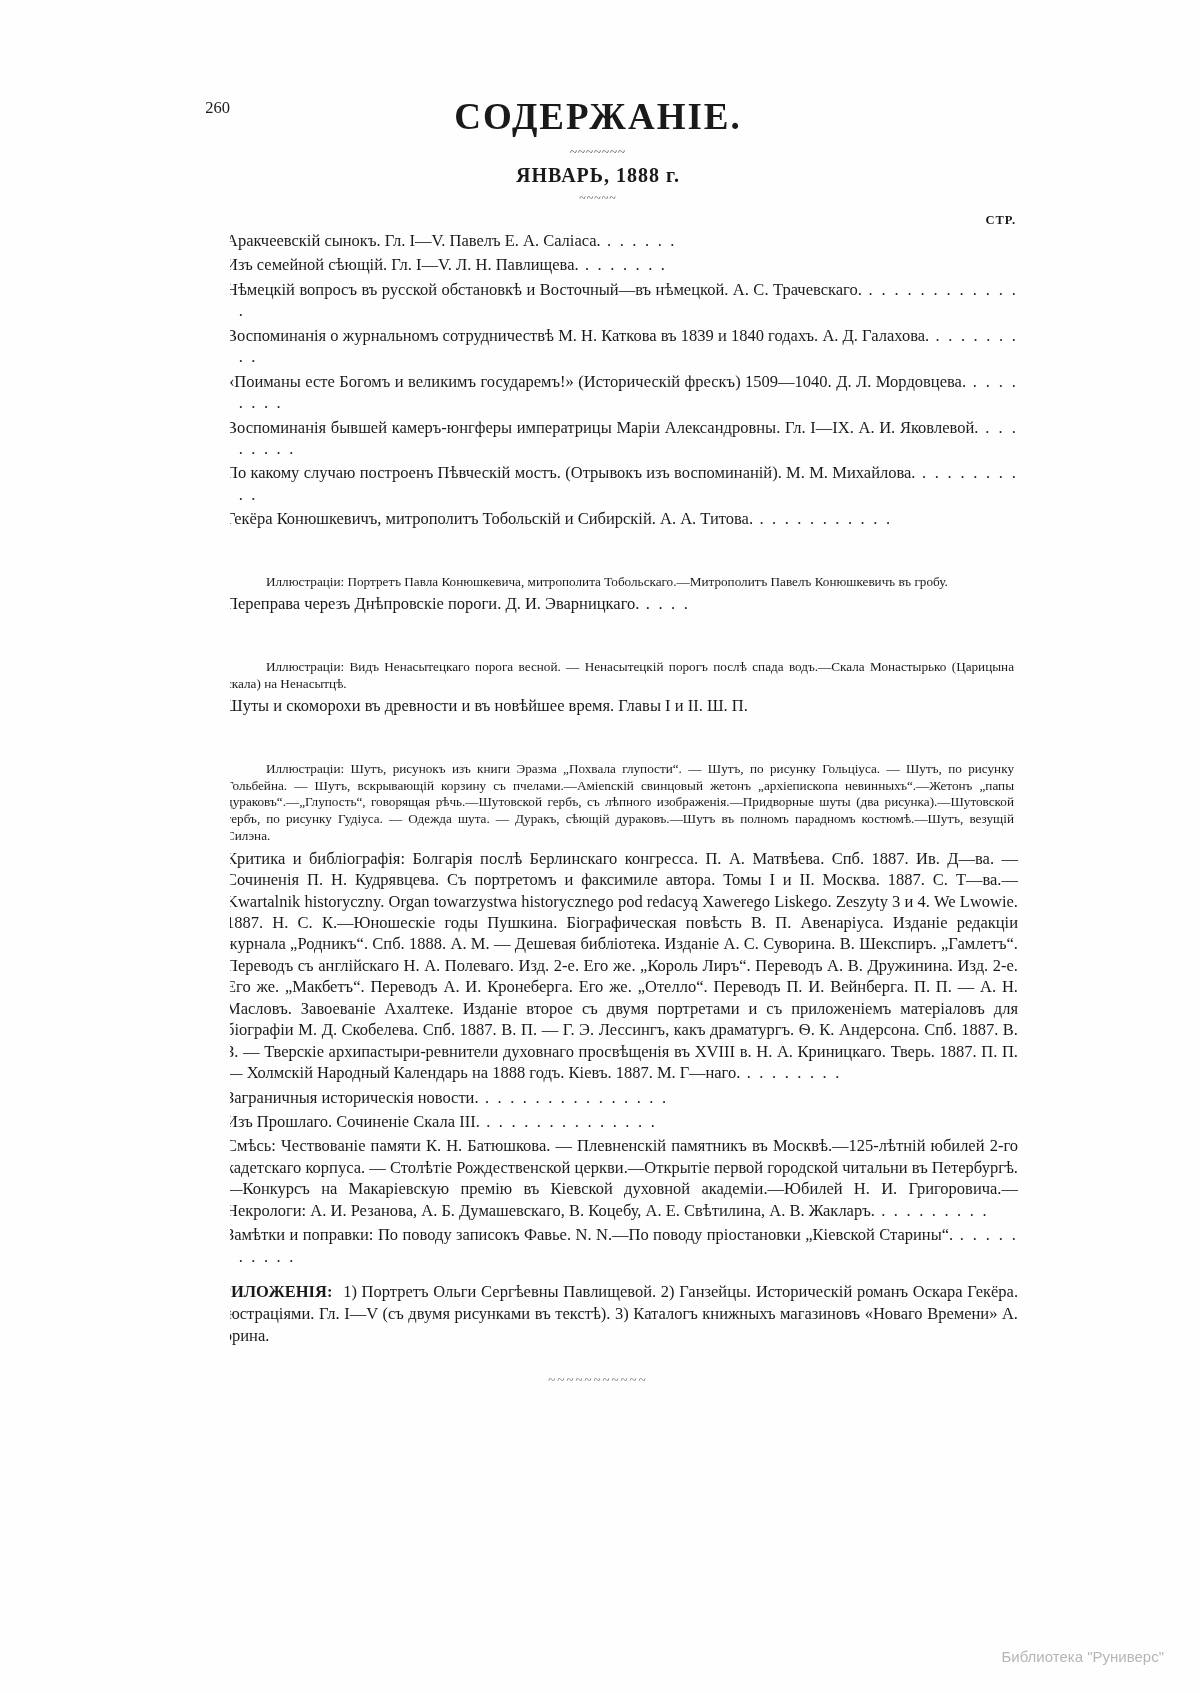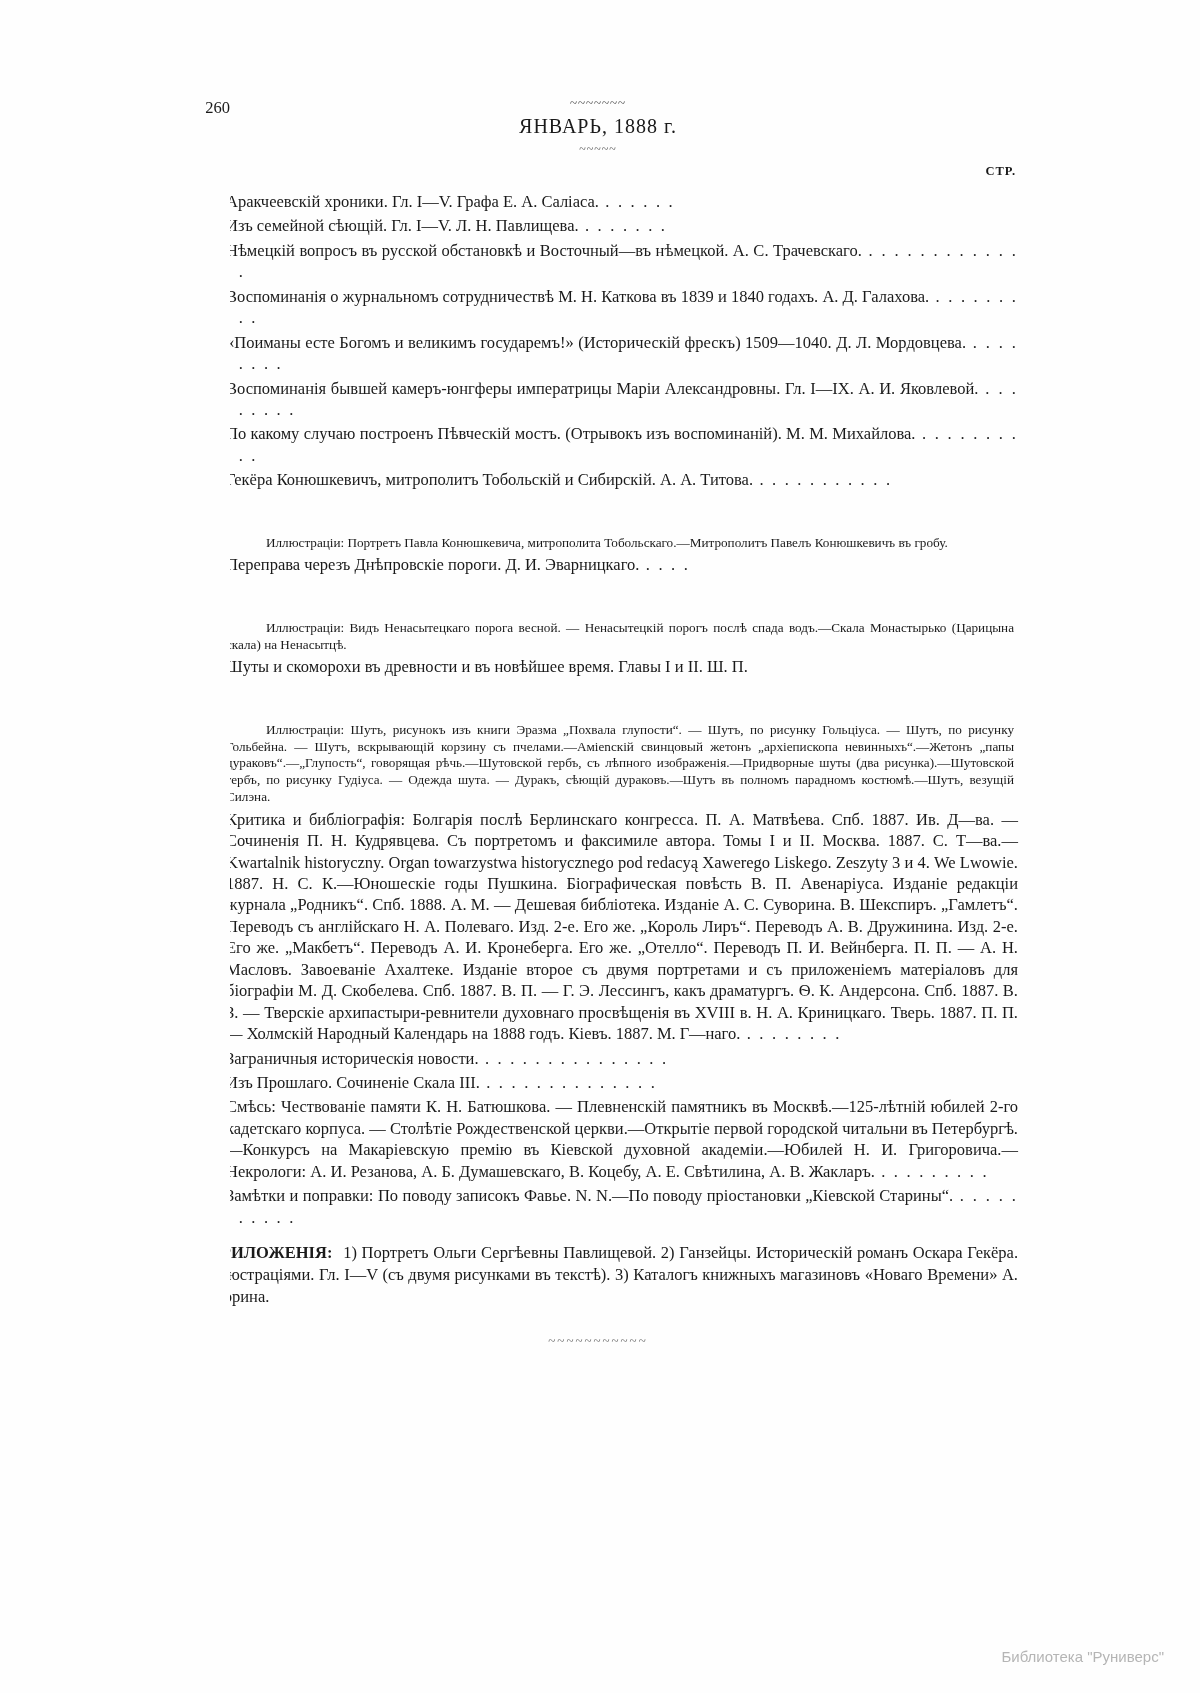--- a/index.html
+++ b/index.html
@@ -41,40 +41,40 @@
     font-size: 13px;
     letter-spacing: 1px;
     color: #444;
     margin: 0 0 6px 0;
     height: 14px;
     overflow: hidden;
   }
   .doc-subtitle {
     text-align: center;
     font-size: 20px;
-    font-weight: 400;
+    font-weight: 700;
     letter-spacing: 1px;
     margin: 2px 0 4px 0;
   }
   .sub-orn {
     text-align: center;
     font-size: 12px;
     color: #555;
     letter-spacing: 1px;
     margin-bottom: 10px;
     height: 12px;
     overflow: hidden;
   }
   .col-head {
     text-align: right;
     font-size: 12.5px;
     letter-spacing: 1px;
     font-weight: 700;
     padding-right: 2px;
-    margin-bottom: 12px;
+    margin-bottom: 2px;
   }
   table.toc {
     width: 100%;
     border-collapse: collapse;
   }
   table.toc td {
     vertical-align: top;
     padding: 0;
   }
   td.num {
@@ -140,31 +140,32 @@
     color: #b5b5b5;
   }
   .sp { display: inline-block; width: 6px; }
 </style>
 </head>
 <body>
 
 <div class="page">
   <div class="content">
 
+    <h1 class="doc-title">СОДЕРЖАНІЕ.</h1>
     <div class="title-orn">~~~~~~~</div>
     <div class="doc-subtitle">ЯНВАРЬ, 1888 г.</div>
     <div class="sub-orn">~~~~~</div>
     <div class="col-head">СТР.</div>
 
     <table class="toc">
 
       <tbody>
           <tr class="entry-row">
         <td class="num">I.</td>
-        <td class="body"><span>Аракчеевскій хроники. Гл. I—V. Графа Е. А. Саліаса.</span><span class="leader"> . . . . . .</span></td>
+        <td class="body"><span>Аракчеевскій сынокъ. Гл. I—V. Павелъ Е. А. Саліаса.</span><span class="leader"> . . . . . .</span></td>
         <td class="page">7</td>
       </tr>
 
       <tr class="entry-row">
         <td class="num">II.</td>
         <td class="body"><span>Изъ семейной сѣющій. Гл. I—V. Л. Н. Павлищева.</span><span class="leader"> . . . . . . .</span></td>
         <td class="page">33</td>
       </tr>
 
       <tr class="entry-row">

